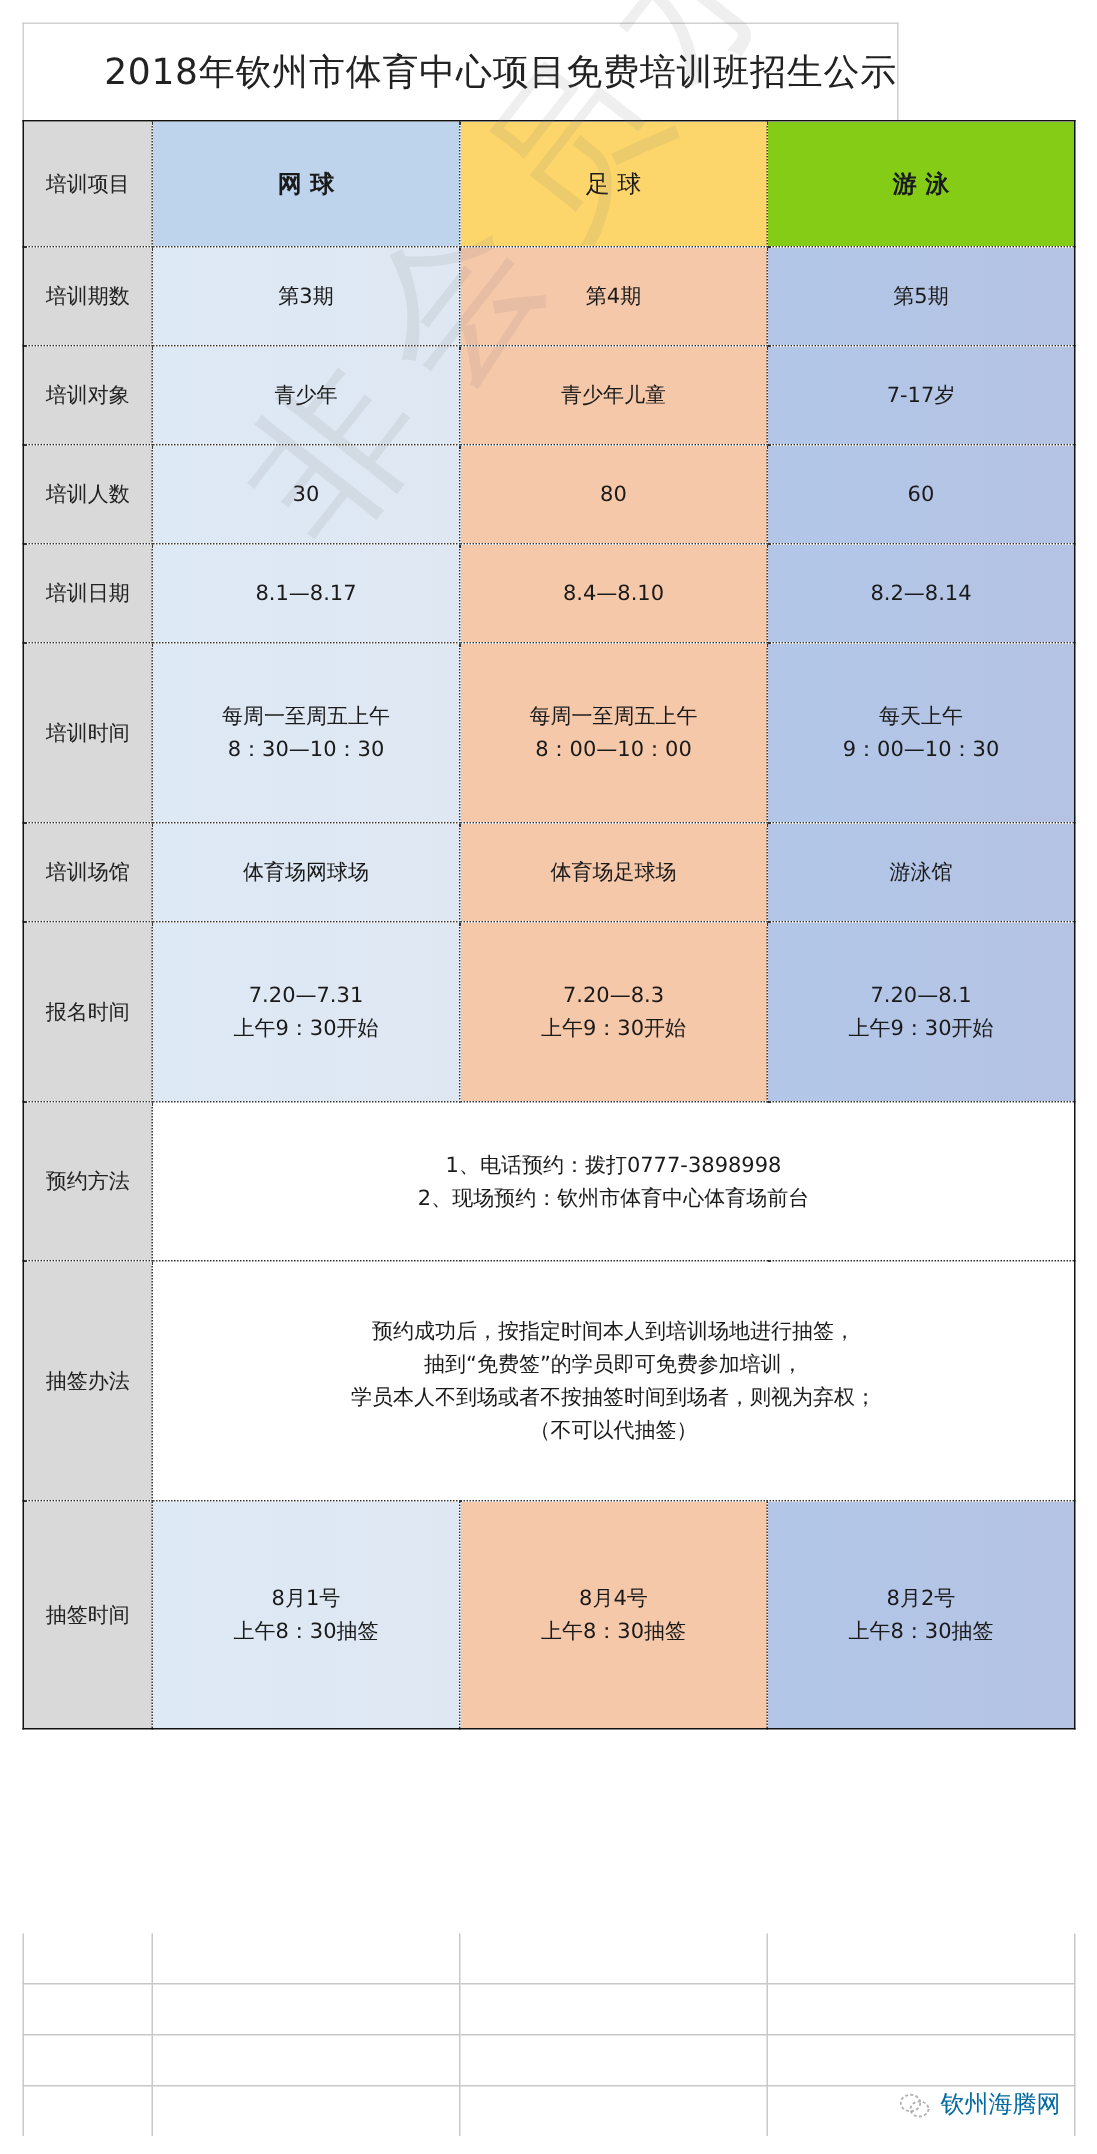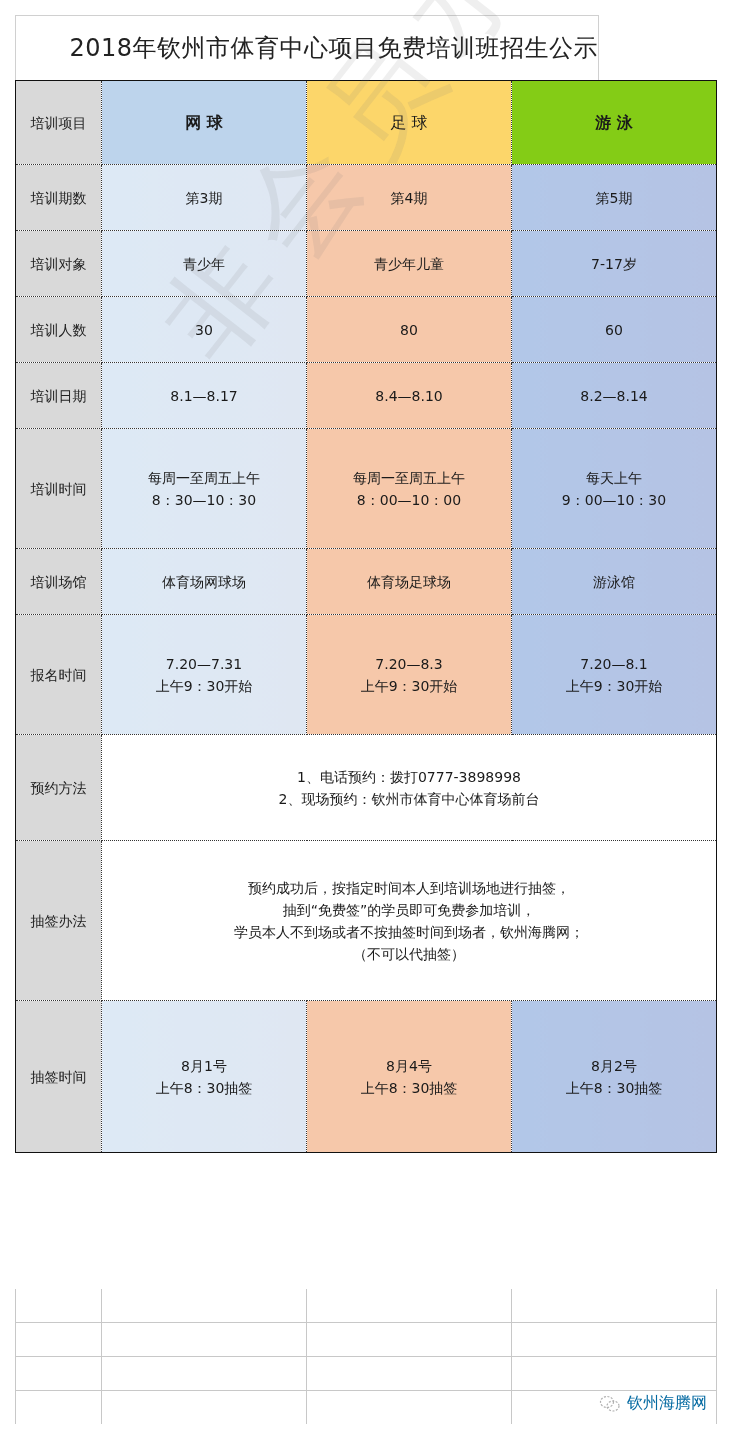--- a/index.html
+++ b/index.html
@@ -150,21 +150,21 @@
     <td class="merged" colspan="3">
       <span class="line">1、电话预约：拨打0777-3898998</span>
       <span class="line">2、现场预约：钦州市体育中心体育场前台</span>
     </td>
   </tr>
   <tr style="height:160px">
     <td class="label">抽签办法</td>
     <td class="merged" colspan="3">
       <span class="line">预约成功后，按指定时间本人到培训场地进行抽签，</span>
       <span class="line">抽到“免费签”的学员即可免费参加培训，</span>
-      <span class="line">学员本人不到场或者不按抽签时间到场者，钦州海腾网；</span>
+      <span class="line">学员本人不到场或者不按抽签时间到场者，则视为弃权；</span>
       <span class="line">（不可以代抽签）</span>
     </td>
   </tr>
 
   <tr style="height:152px">
     <td class="label">抽签时间</td>
     <td class="c1">
           <span class="line">8月1号</span>
           <span class="line">上午8：30抽签</span>
         </td>

